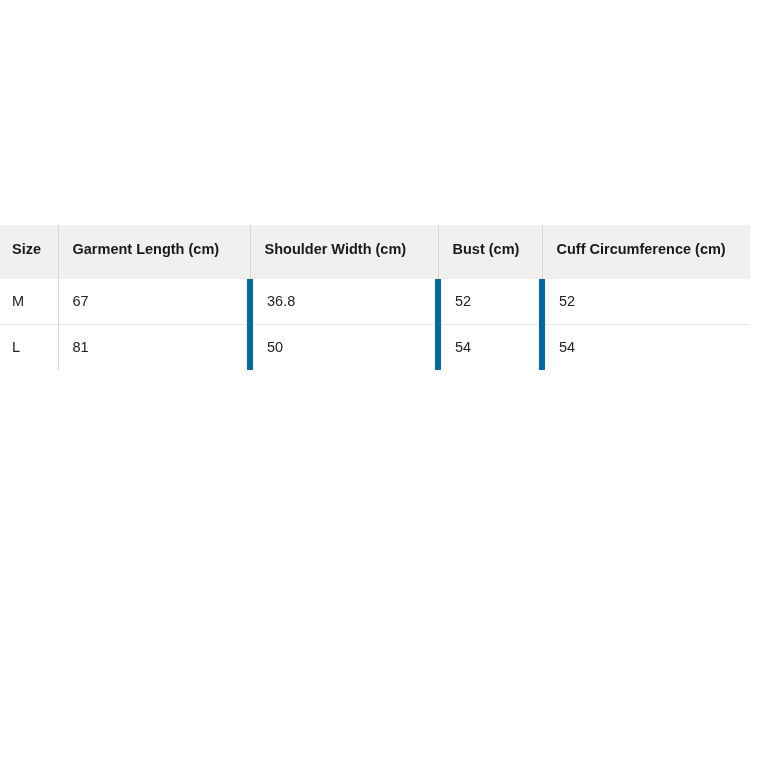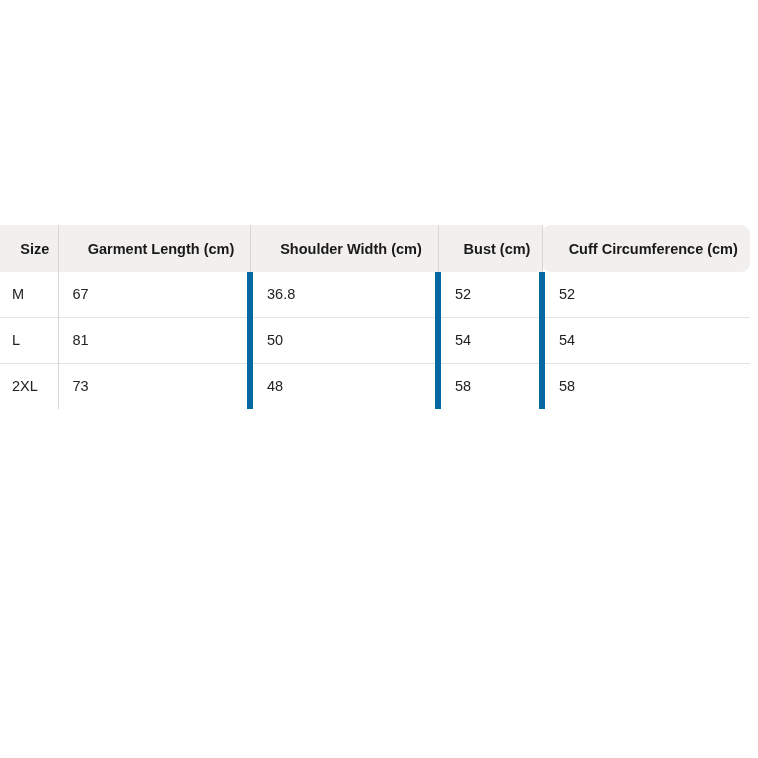--- a/index.html
+++ b/index.html
@@ -33,31 +33,30 @@
   }
   table.size-table col.c0 { width: 58px; }
   table.size-table col.c1 { width: 192px; }
   table.size-table col.c2 { width: 188px; }
   table.size-table col.c3 { width: 104px; }
   table.size-table col.c4 { width: 208px; }
 
   table.size-table thead th {
     background: #f2f0ee;
     font-weight: bold;
-    text-align: center;
-    padding: 12px 0 11px 14px;
+    text-align: left;
+    padding: 12px 0 18px 14px;
     height: 24px;
     vertical-align: middle;
     border-right: 1px solid #d8d4d0;
     color: #191919;
     white-space: nowrap;
   }
   table.size-table thead th:last-child {
     border-right: none;
-    border-radius: 9px;
   }
   table.size-table thead th.first-col {
     padding-left: 12px;
   }
   table.size-table tbody td {
     background: #ffffff;
     text-align: left;
     padding: 14px 0 15px 14px;
     vertical-align: middle;
     border-right: 6px solid #0369a1;
@@ -107,23 +106,16 @@
           <td>52</td>
           <td>52</td>
         </tr>
         <tr>
           <td class="first-col">L</td>
           <td>81</td>
           <td>50</td>
           <td>54</td>
           <td>54</td>
         </tr>
-        <tr>
-          <td class="first-col">2XL</td>
-          <td>73</td>
-          <td>48</td>
-          <td>58</td>
-          <td>58</td>
-        </tr>
       </tbody>
     </table>
   </div>
 </div>
 
 </body></html>

